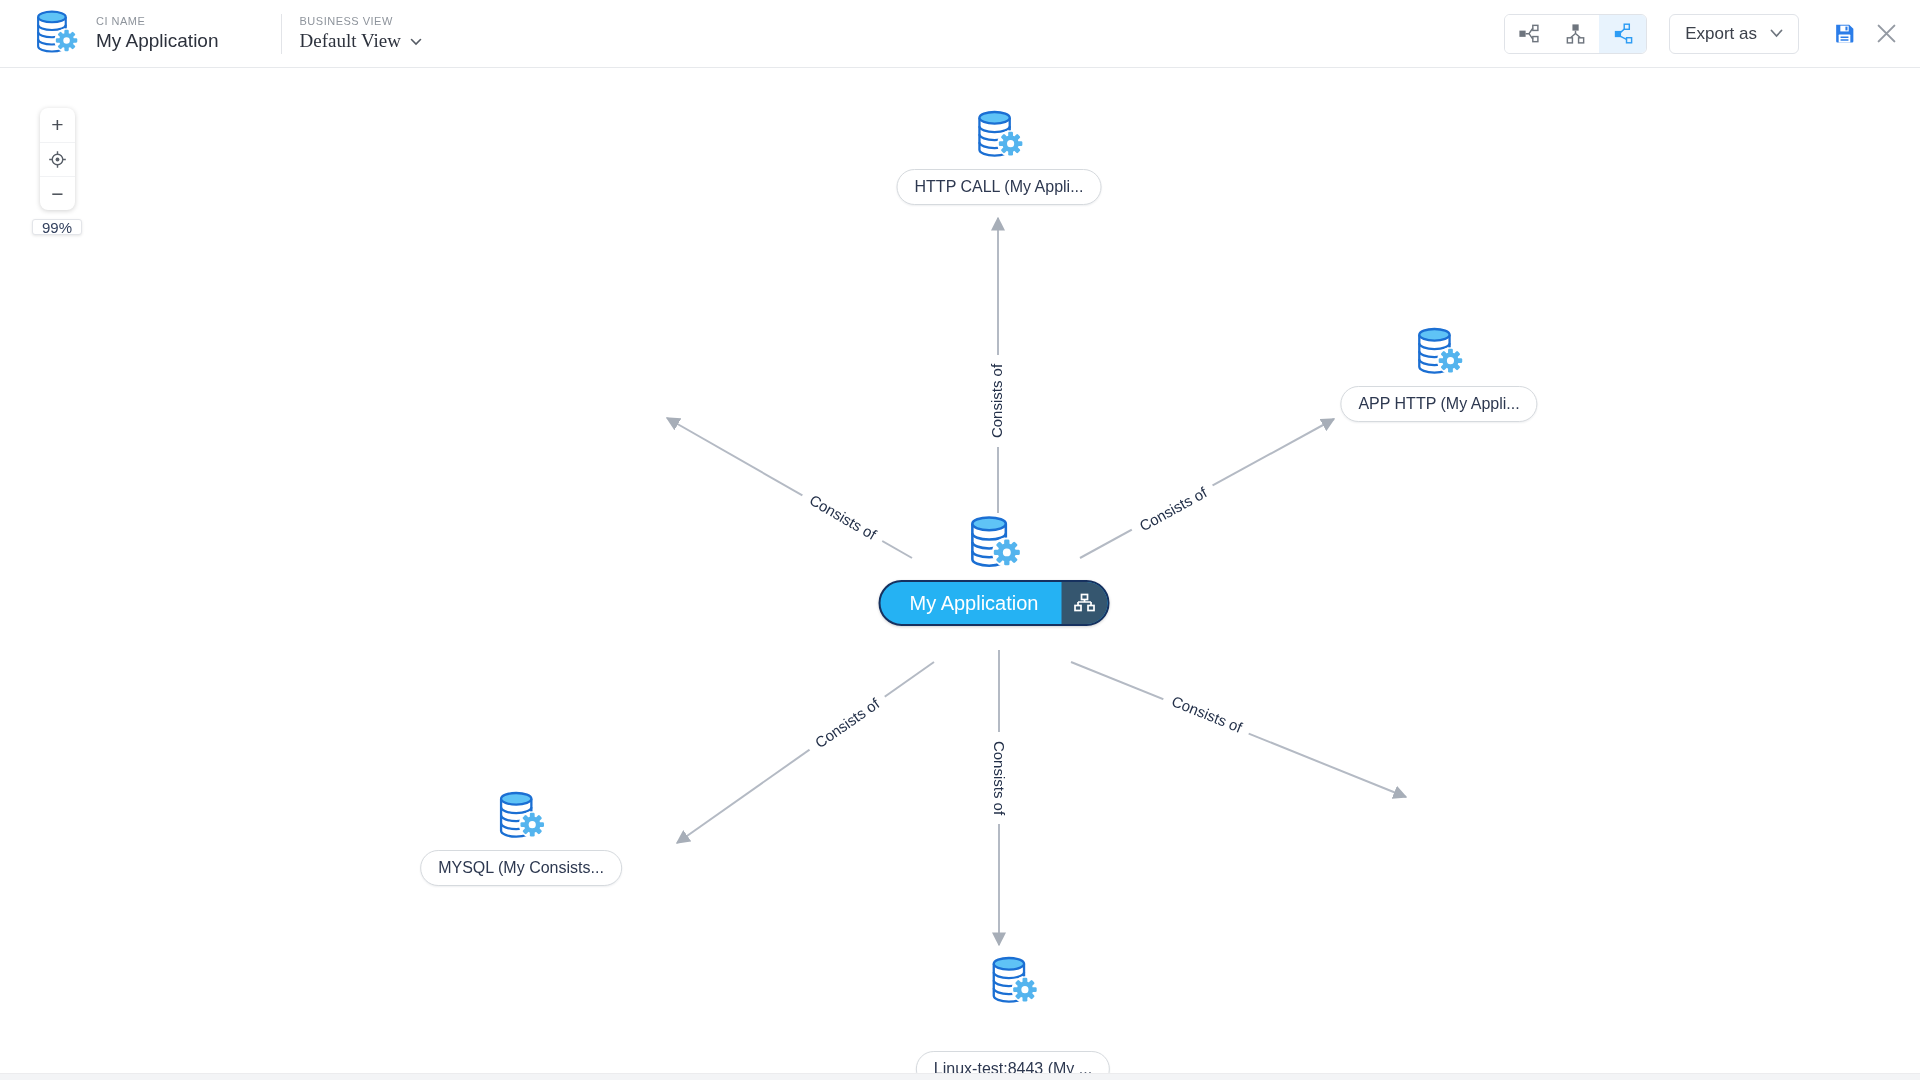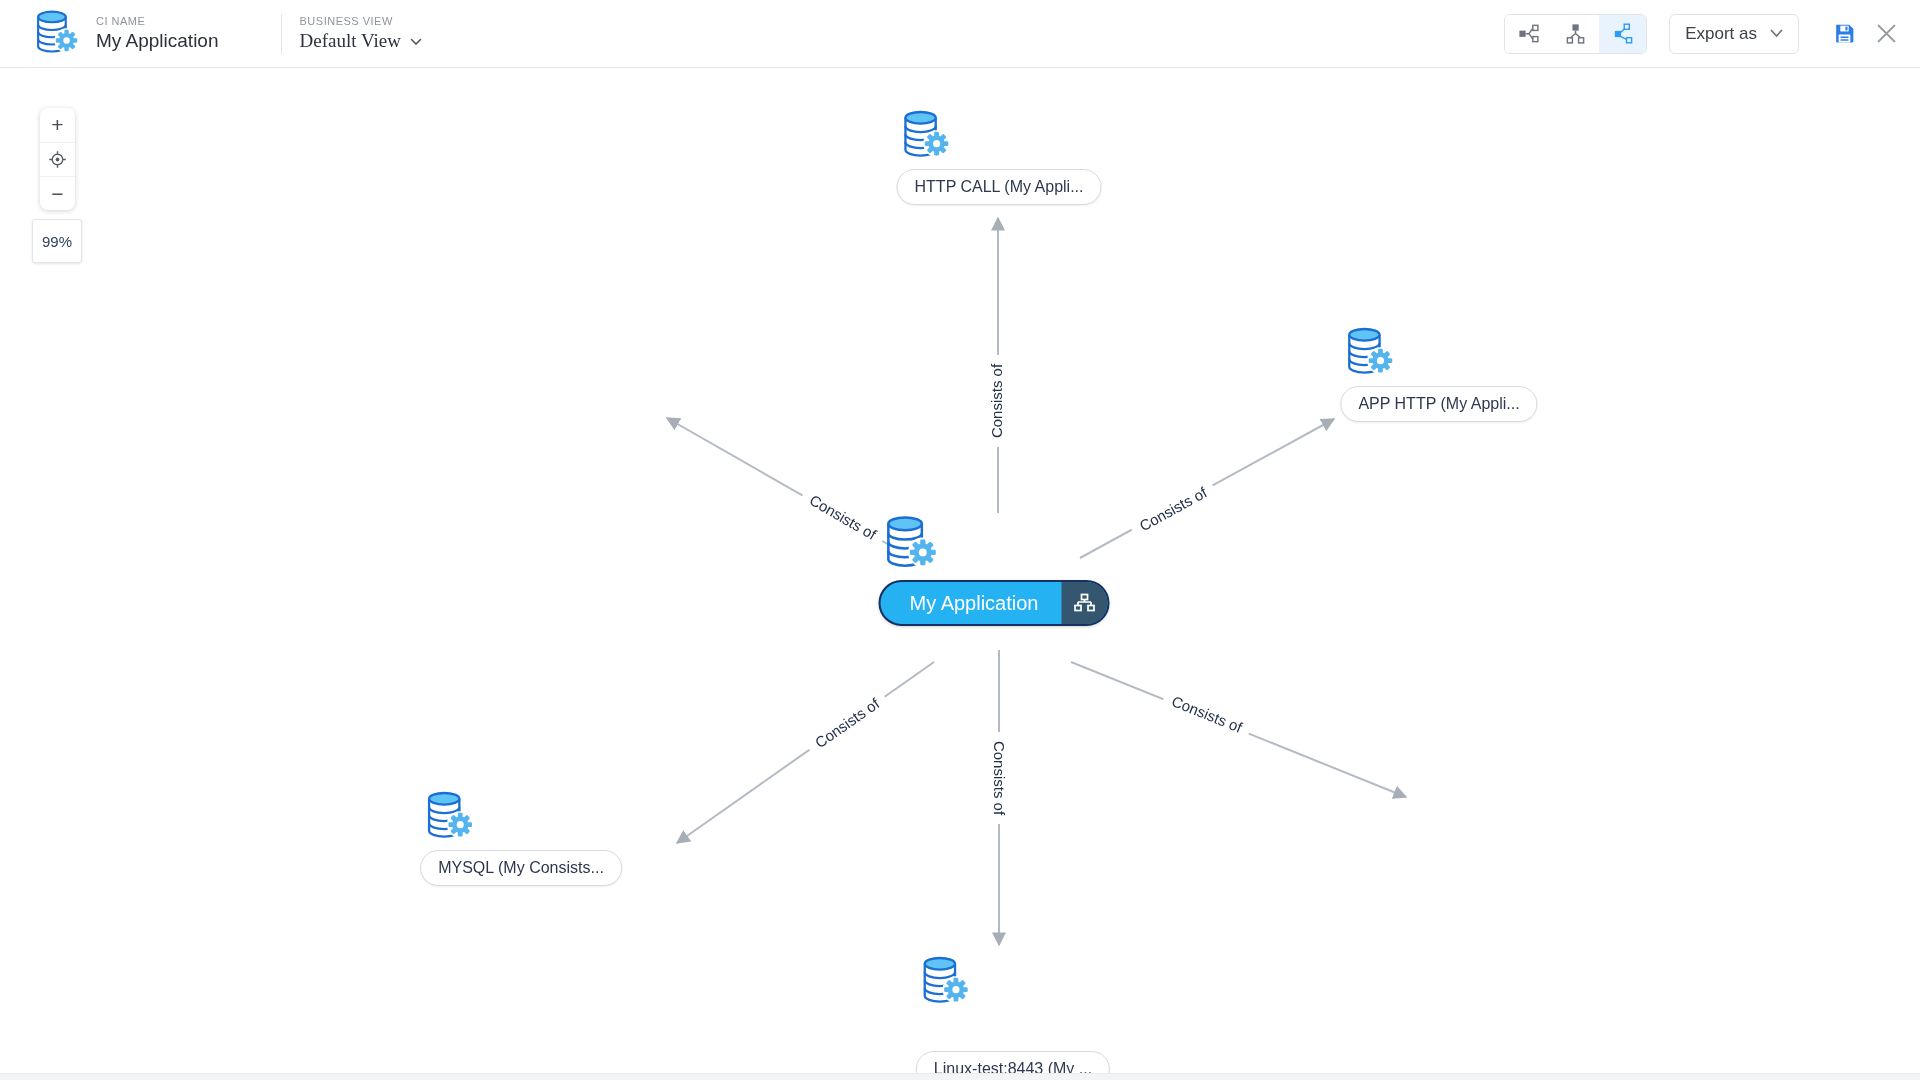--- a/index.html
+++ b/index.html
@@ -32,21 +32,21 @@
   .save-btn { margin-left:33px; }
   .close-btn { margin-left:16px; }
 
   
   .canvas { position:absolute; top:68px; left:0; width:1920px; height:1012px; background:#fff; }
   .edges { position:absolute; top:0; left:0; }
   .edges line { stroke:#b4bac4; stroke-width:2; }
   .edge-label-bg { fill:#ffffff; }
   .edge-label-text { font-size:15px; fill:#233049; text-anchor:middle; dominant-baseline:central; }
 
-  .node { position:absolute; display:flex; flex-direction:column; 
+  .node { position:absolute; display:flex; flex-direction:column; align-items:center;
           gap:4px; transform:translateX(-50%); cursor:pointer; }
   .node-icon { width:57px; height:57px; }
   .node-pill { background:#fff; border:1px solid #d6dade; border-radius:18px; height:36px;
                display:flex; align-items:center; padding:0 17px; font-size:16px; color:#2d3850;
                white-space:nowrap; box-shadow:0 1px 2px rgba(20,30,60,.07); }
 
   .center-icon { width:63px; height:63px; }
   .center-pill { height:46px; border-radius:23px; background:#25b2f3; border:2px solid #16315f;
                  display:flex; align-items:stretch; overflow:hidden;
                  box-shadow:0 1px 3px rgba(0,0,0,.18); cursor:pointer; }
@@ -56,21 +56,21 @@
                   justify-content:center; }
 
   
   .zoom-panel { position:absolute; left:40px; top:40px; width:35px; background:#fff;
                 border-radius:8px; box-shadow:0 1px 5px rgba(0,0,0,.18);
                 display:flex; flex-direction:column; overflow:hidden; }
   .zoom-btn { height:34px; display:flex; align-items:center; justify-content:center;
               font-family:inherit; font-size:21px; color:#4a4f57; background:none; border:none;
               cursor:pointer; }
   .zoom-btn + .zoom-btn { border-top:1px solid #f1f2f4; }
-  .zoom-pct { position:absolute; left:32px; top:151px; width:50px; height:44px; background:#fff;
+  .zoom-pct { position:absolute; left:32px; top:151px; width:50px; height:16px; background:#fff;
               border:1px solid #e3e5e9; border-radius:3px; box-shadow:0 1px 3px rgba(0,0,0,.10);
               display:flex; align-items:center; justify-content:center;
               font-size:15px; color:#33415e; }
 
   .bottom-strip { position:absolute; left:0; bottom:0; width:1920px; height:7px;
                   background:#f3f4f6; border-top:1px solid #ececee; }
 </style>
 </head>
 <body>
 

